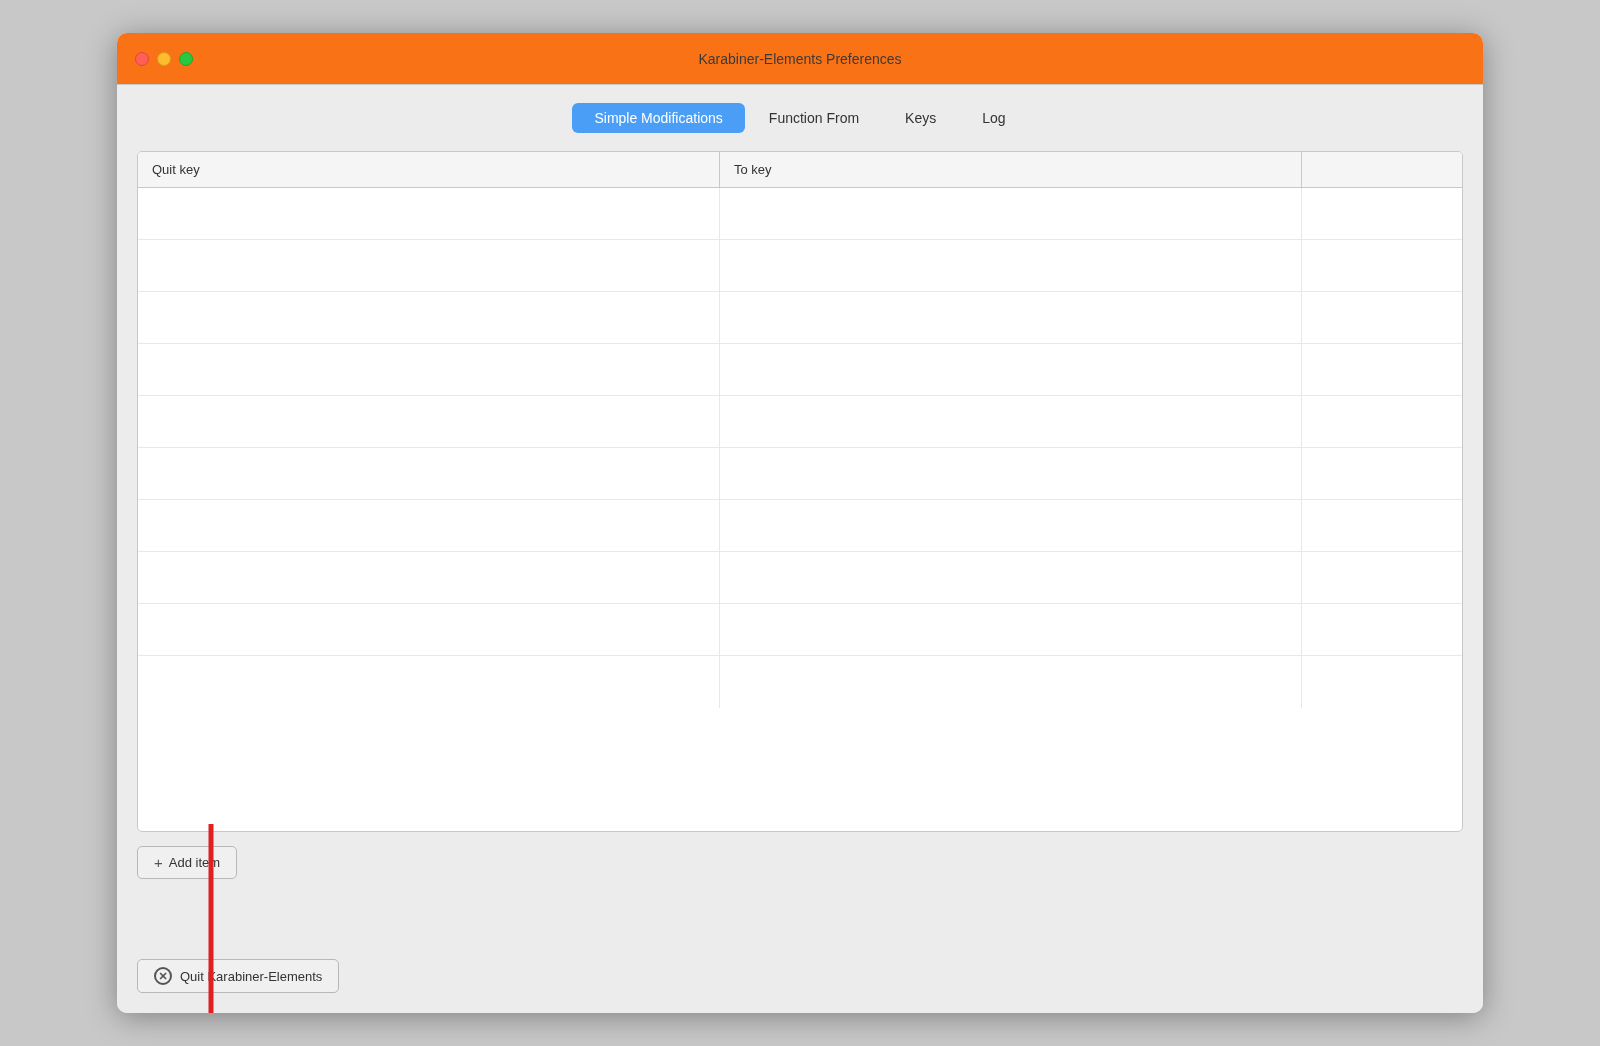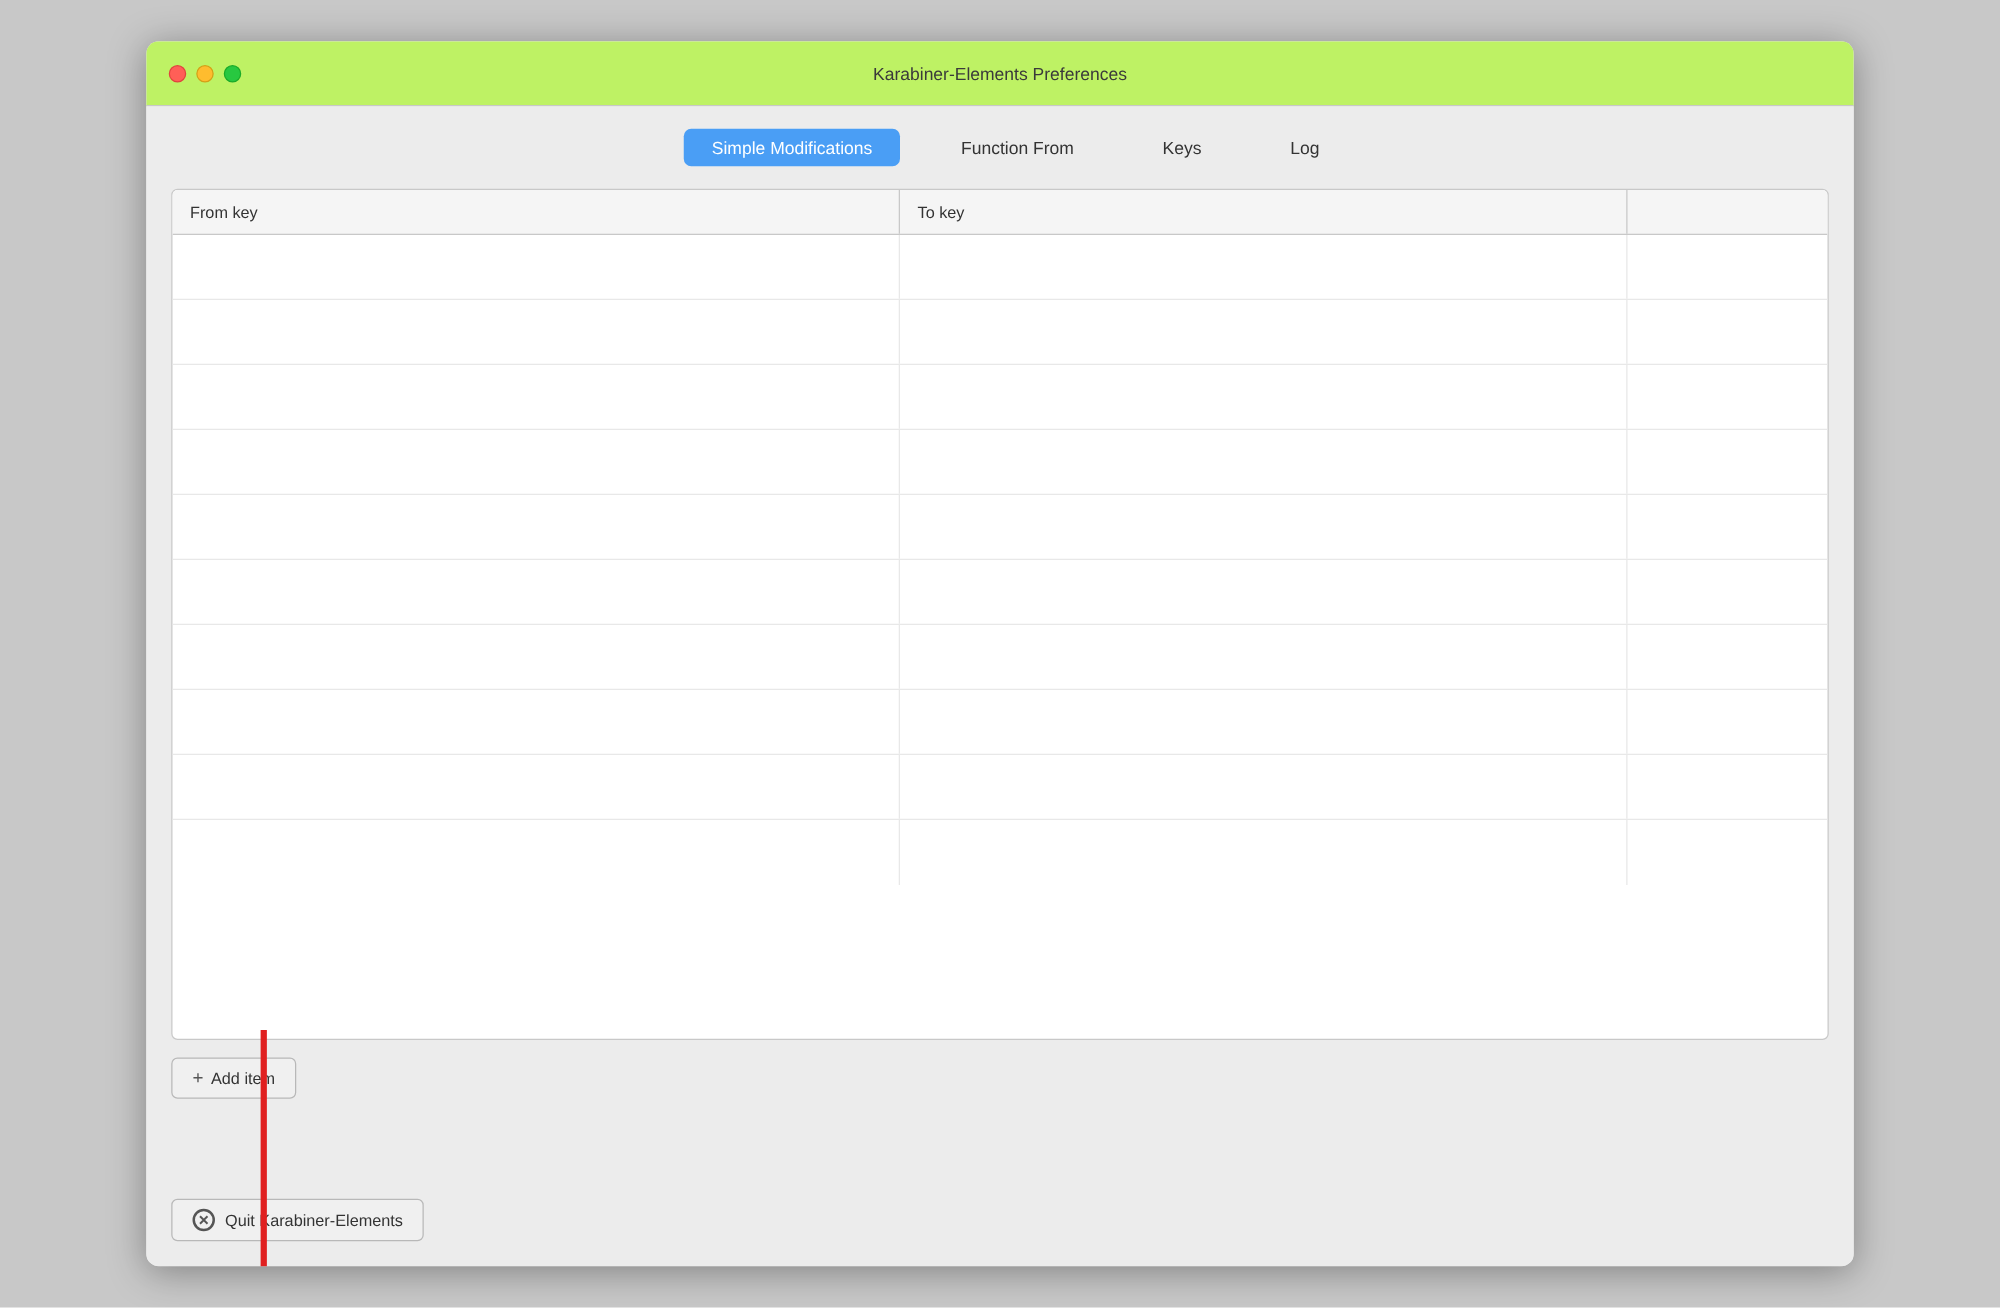--- a/index.html
+++ b/index.html
@@ -27,21 +27,21 @@
       box-shadow: 0 4px 30px rgba(0,0,0,0.35);
       display: flex;
       flex-direction: column;
       overflow: hidden;
       position: relative;
     }
 
     .title-bar {
       width: 100%;
       height: 52px;
-      background: #bef264;
+      background: #f97316;
       display: flex;
       align-items: center;
       justify-content: center;
       position: relative;
       border-bottom: 1px solid #c8c8c8;
       flex-shrink: 0;
     }
 
     .traffic-lights {
       position: absolute;
@@ -89,21 +89,20 @@
 
     .tab {
       padding: 7px 22px;
       font-size: 14px;
       border-radius: 6px;
       cursor: pointer;
       font-weight: 400;
       color: #333;
       background: transparent;
       border: none;
-      margin-left: 25px;
     }
 
     .tab.active {
       background: #4a9ef5;
       color: #fff;
       font-weight: 500;
     }
 
     .table-container {
       width: 100%;
@@ -262,21 +261,21 @@
 
     <div class="tabs">
       <button class="tab active">Simple Modifications</button>
       <button class="tab">Function From</button>
       <button class="tab">Keys</button>
       <button class="tab">Log</button>
     </div>
 
     <div class="table-container">
       <div class="table-header">
-        <div class="table-header-cell from-key">From key</div>
+        <div class="table-header-cell from-key">Quit key</div>
         <div class="table-header-cell to-key">To key</div>
         <div class="table-header-cell actions"></div>
       </div>
       <div class="table-body">
         <div class="table-row">
           <div class="table-cell from-key"></div>
           <div class="table-cell to-key"></div>
           <div class="table-cell actions"></div>
         </div>
         <div class="table-row">

